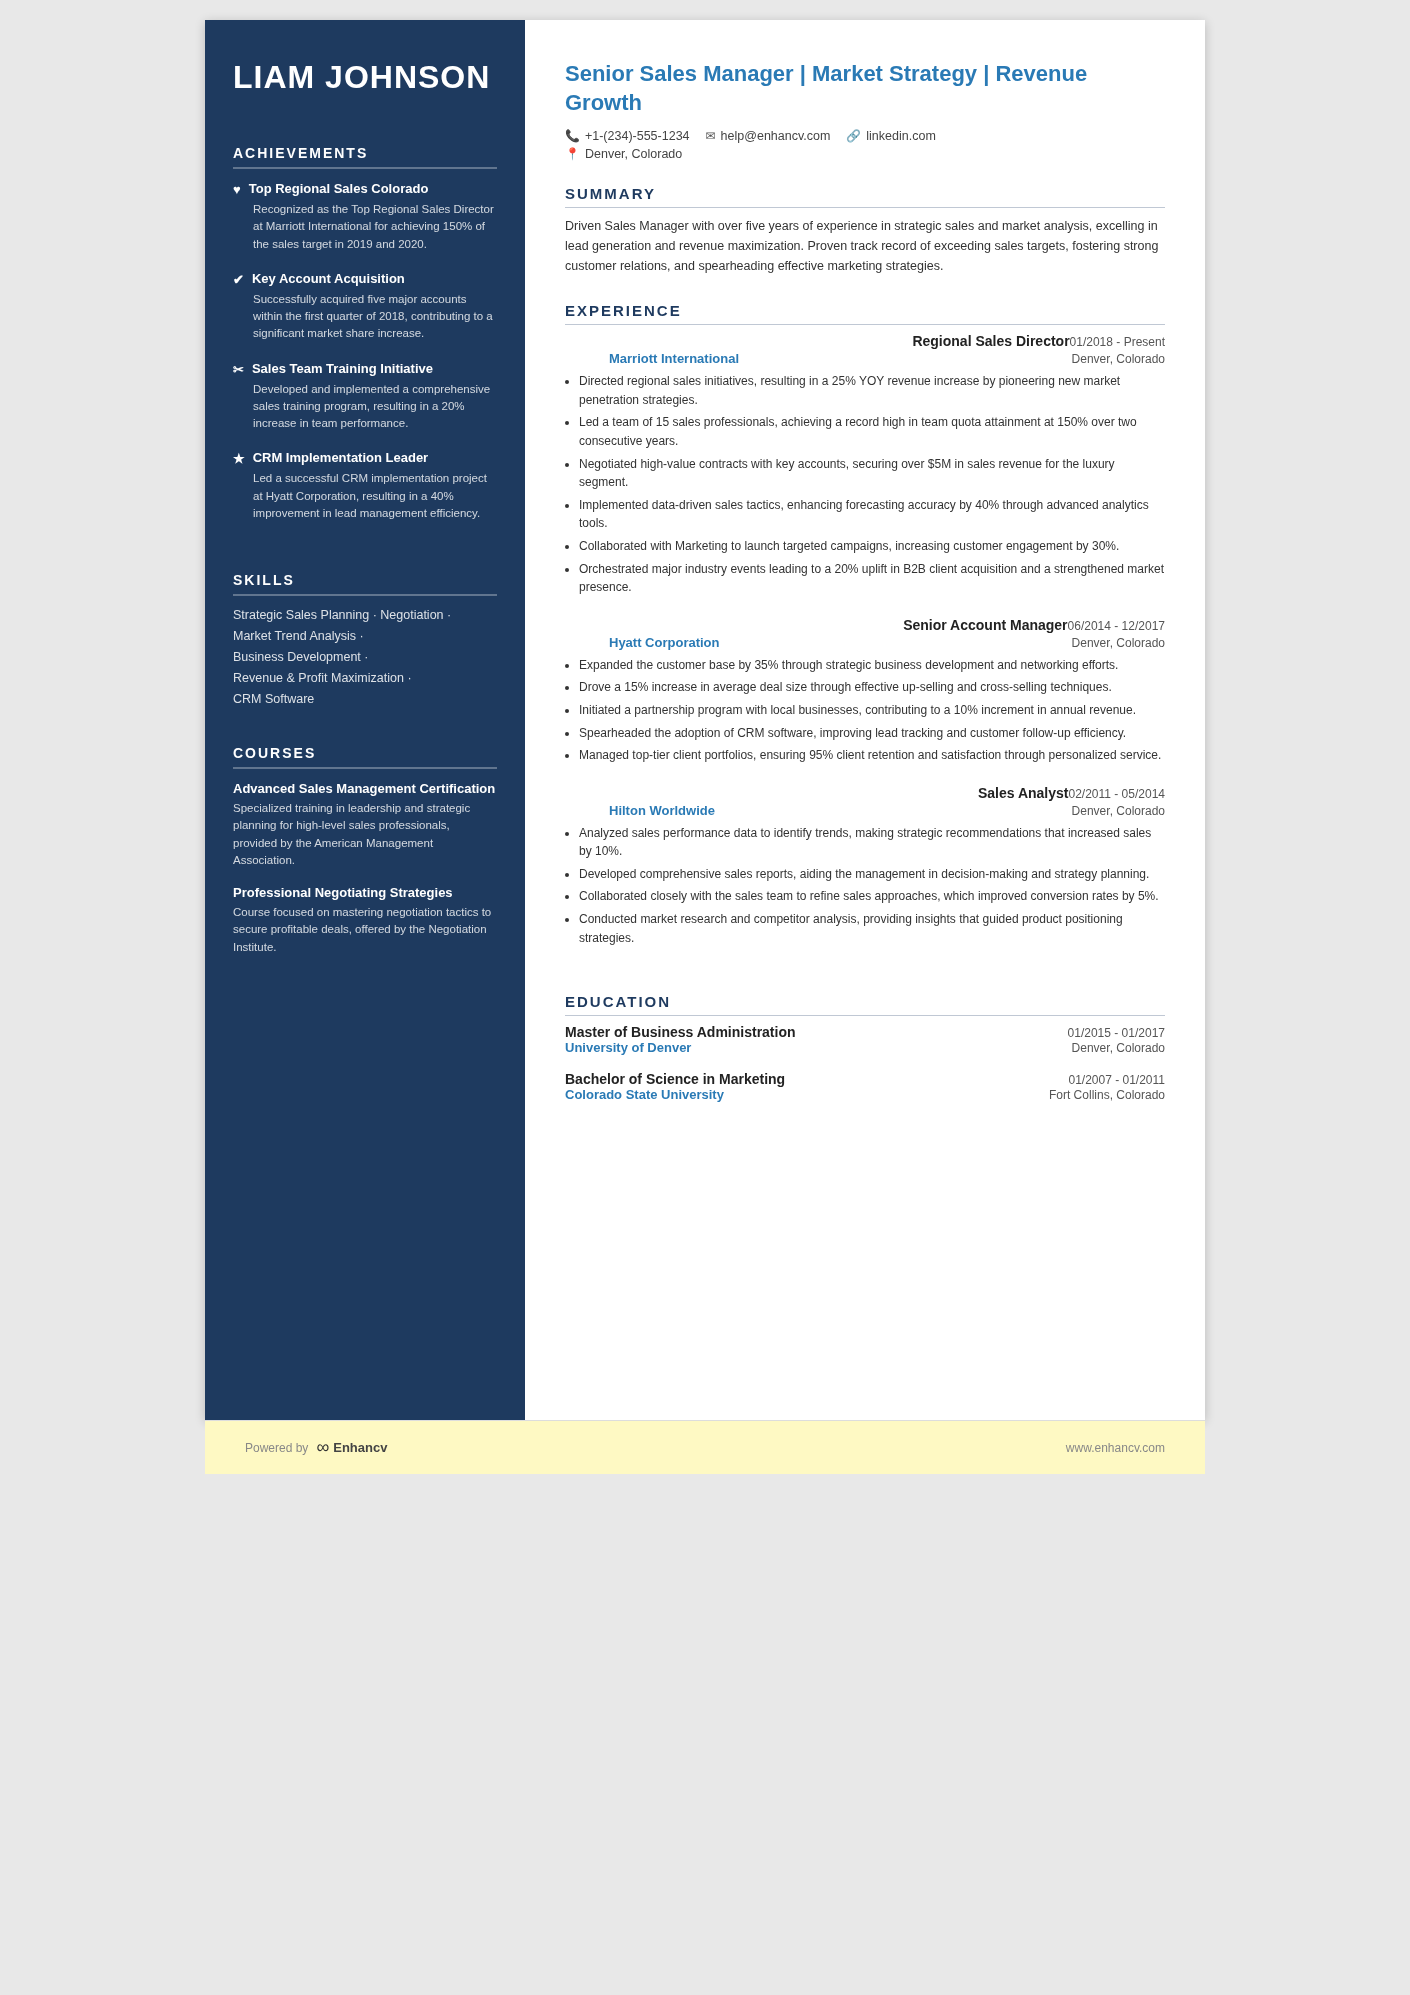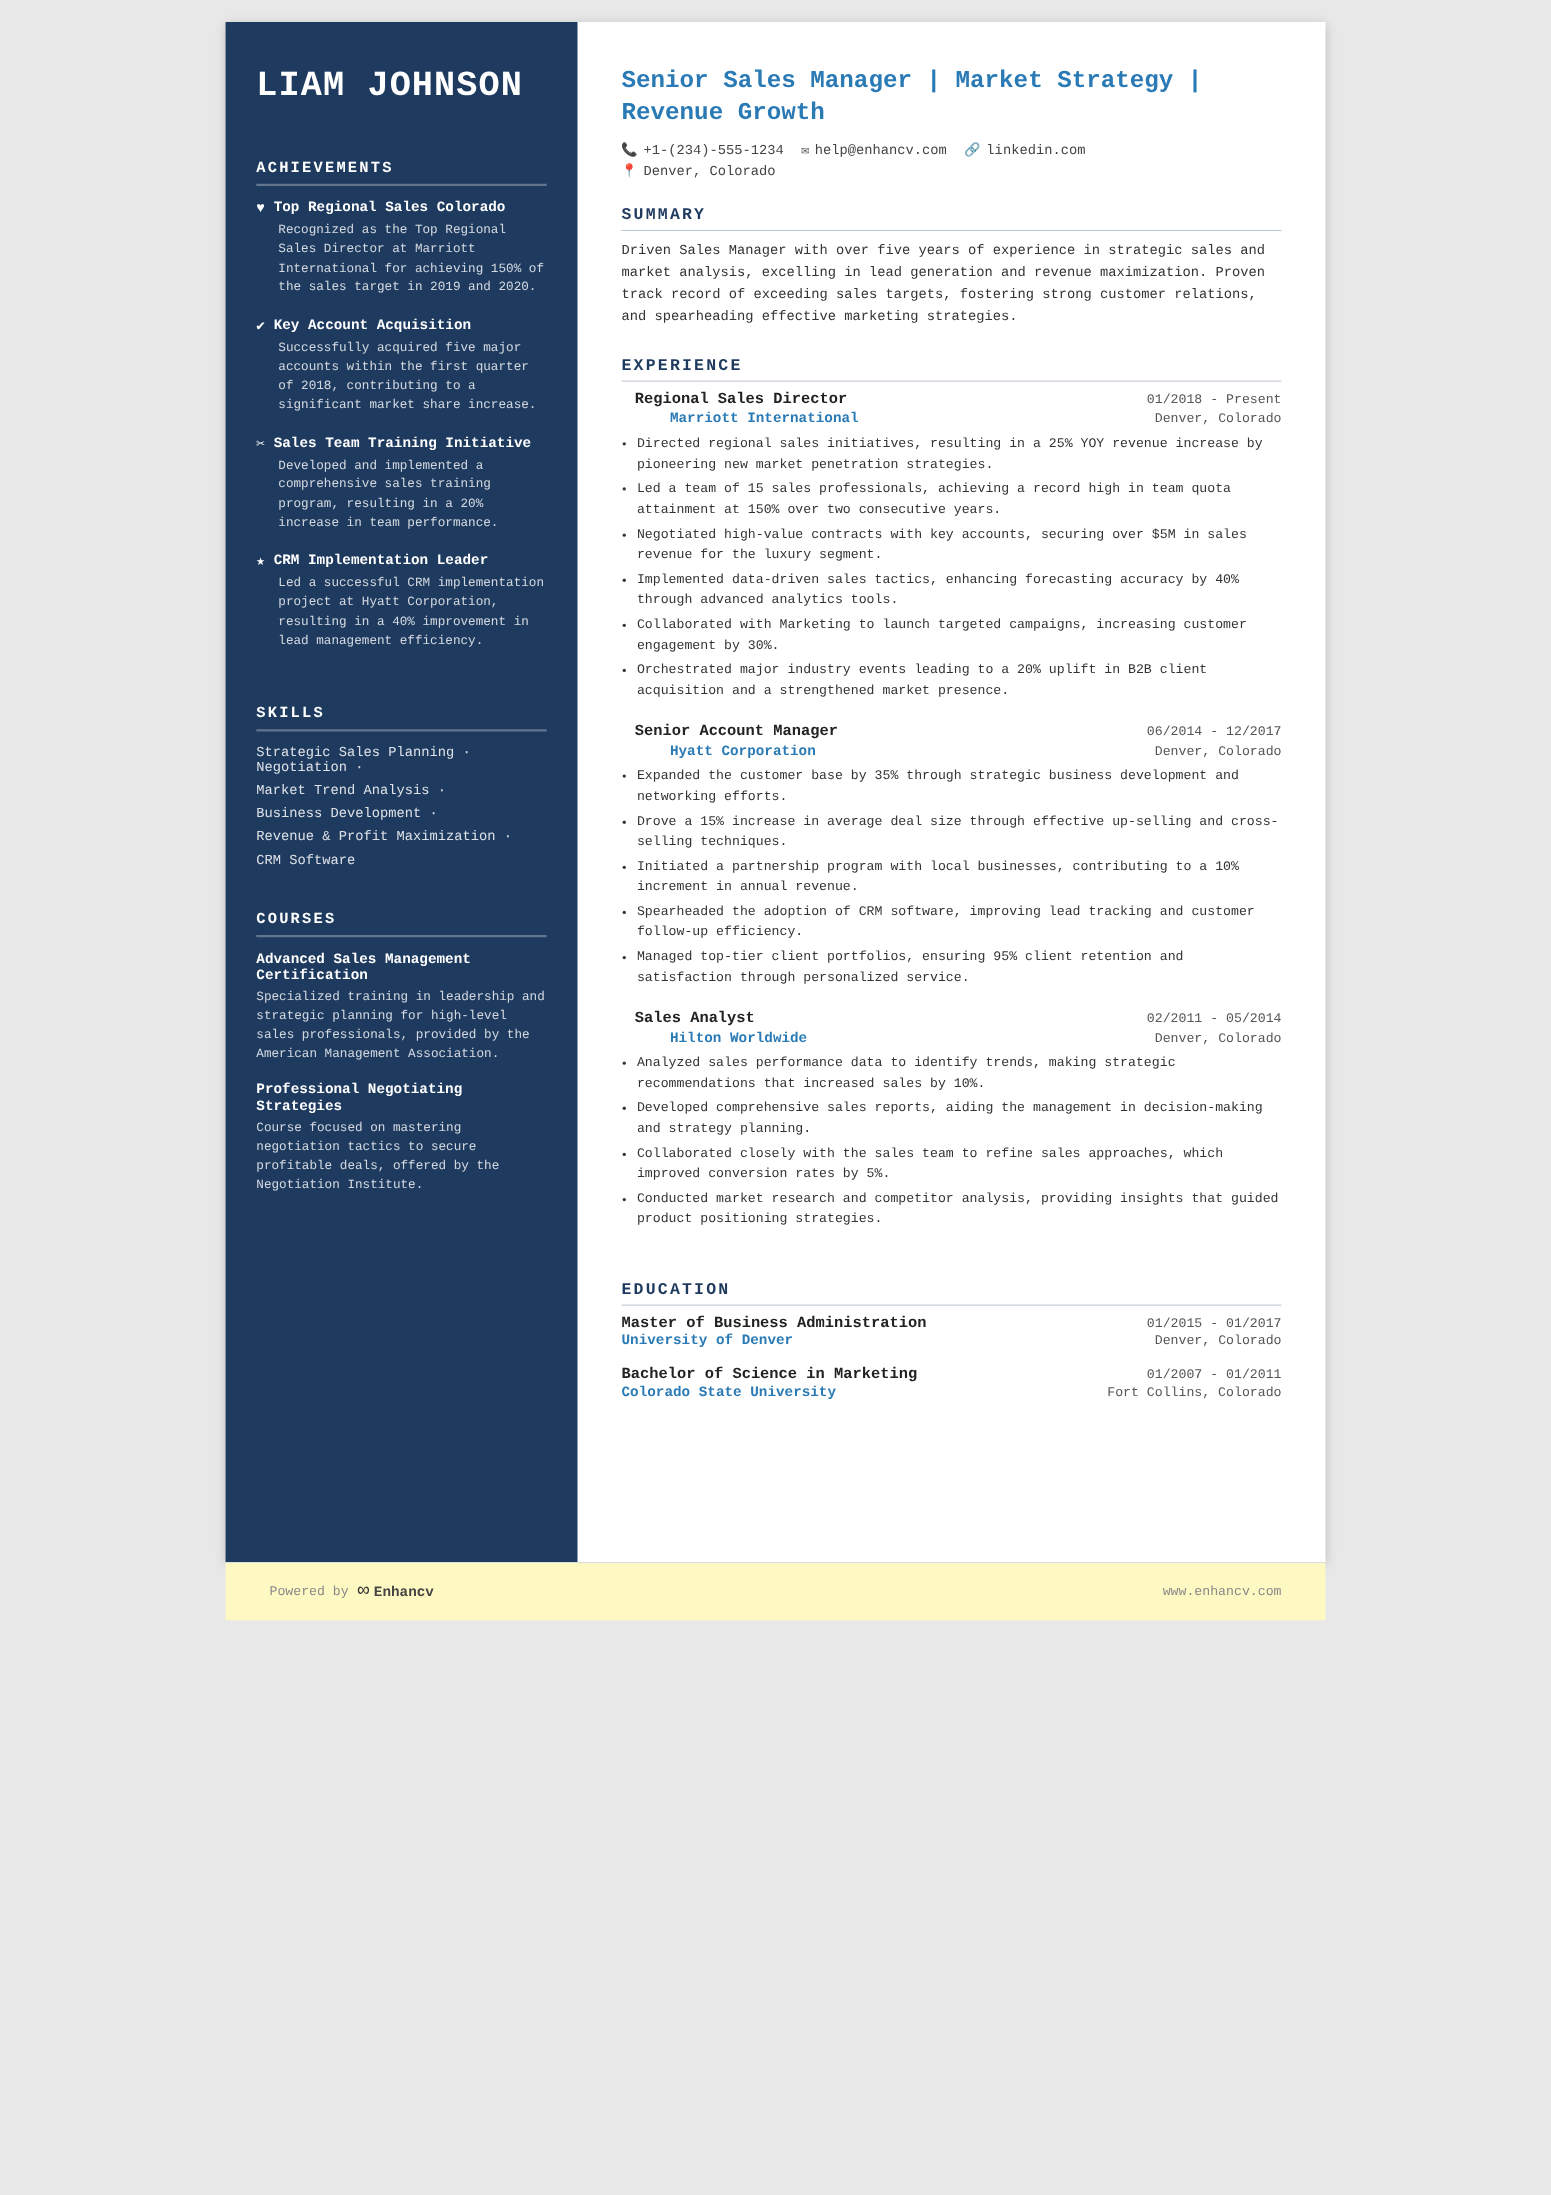--- a/index.html
+++ b/index.html
@@ -156,21 +156,21 @@
       font-size: 12.5px;
       color: #333;
       line-height: 1.6;
     }
     
     .exp-item {
       margin-bottom: 20px;
     }
     .exp-header {
       display: flex;
-      justify-content: space-between;
+      justify-content: flex-end;
       align-items: baseline;
       margin-bottom: 2px;
       padding-left: 12px;
     }
     .exp-role {
       font-size: 14px;
       font-weight: 700;
       color: #222;
     }
     .exp-dates {
@@ -266,21 +266,20 @@
     }
     .logo-infinity {
       font-size: 18px;
       color: #333;
       font-weight: 300;
     }
     .page-wrapper {
       width: 1000px;
       display: flex;
       flex-direction: column;
-      font-family: Liberation Mono, monospace;
     }
   </style>
 </head>
 <body>
 
 <div class="page-wrapper">
   <div class="resume">
 
     <div class="sidebar">
       <div class="sidebar-name">LIAM JOHNSON</div>

